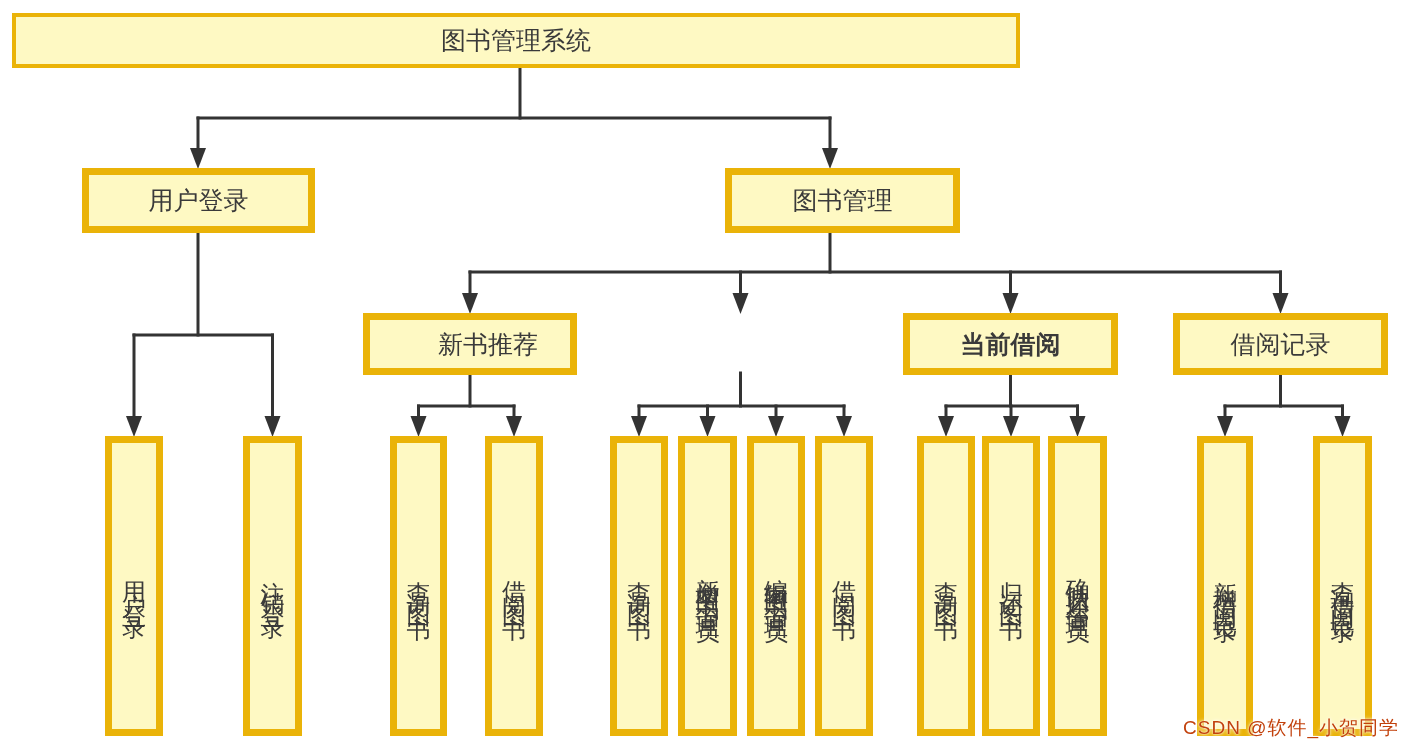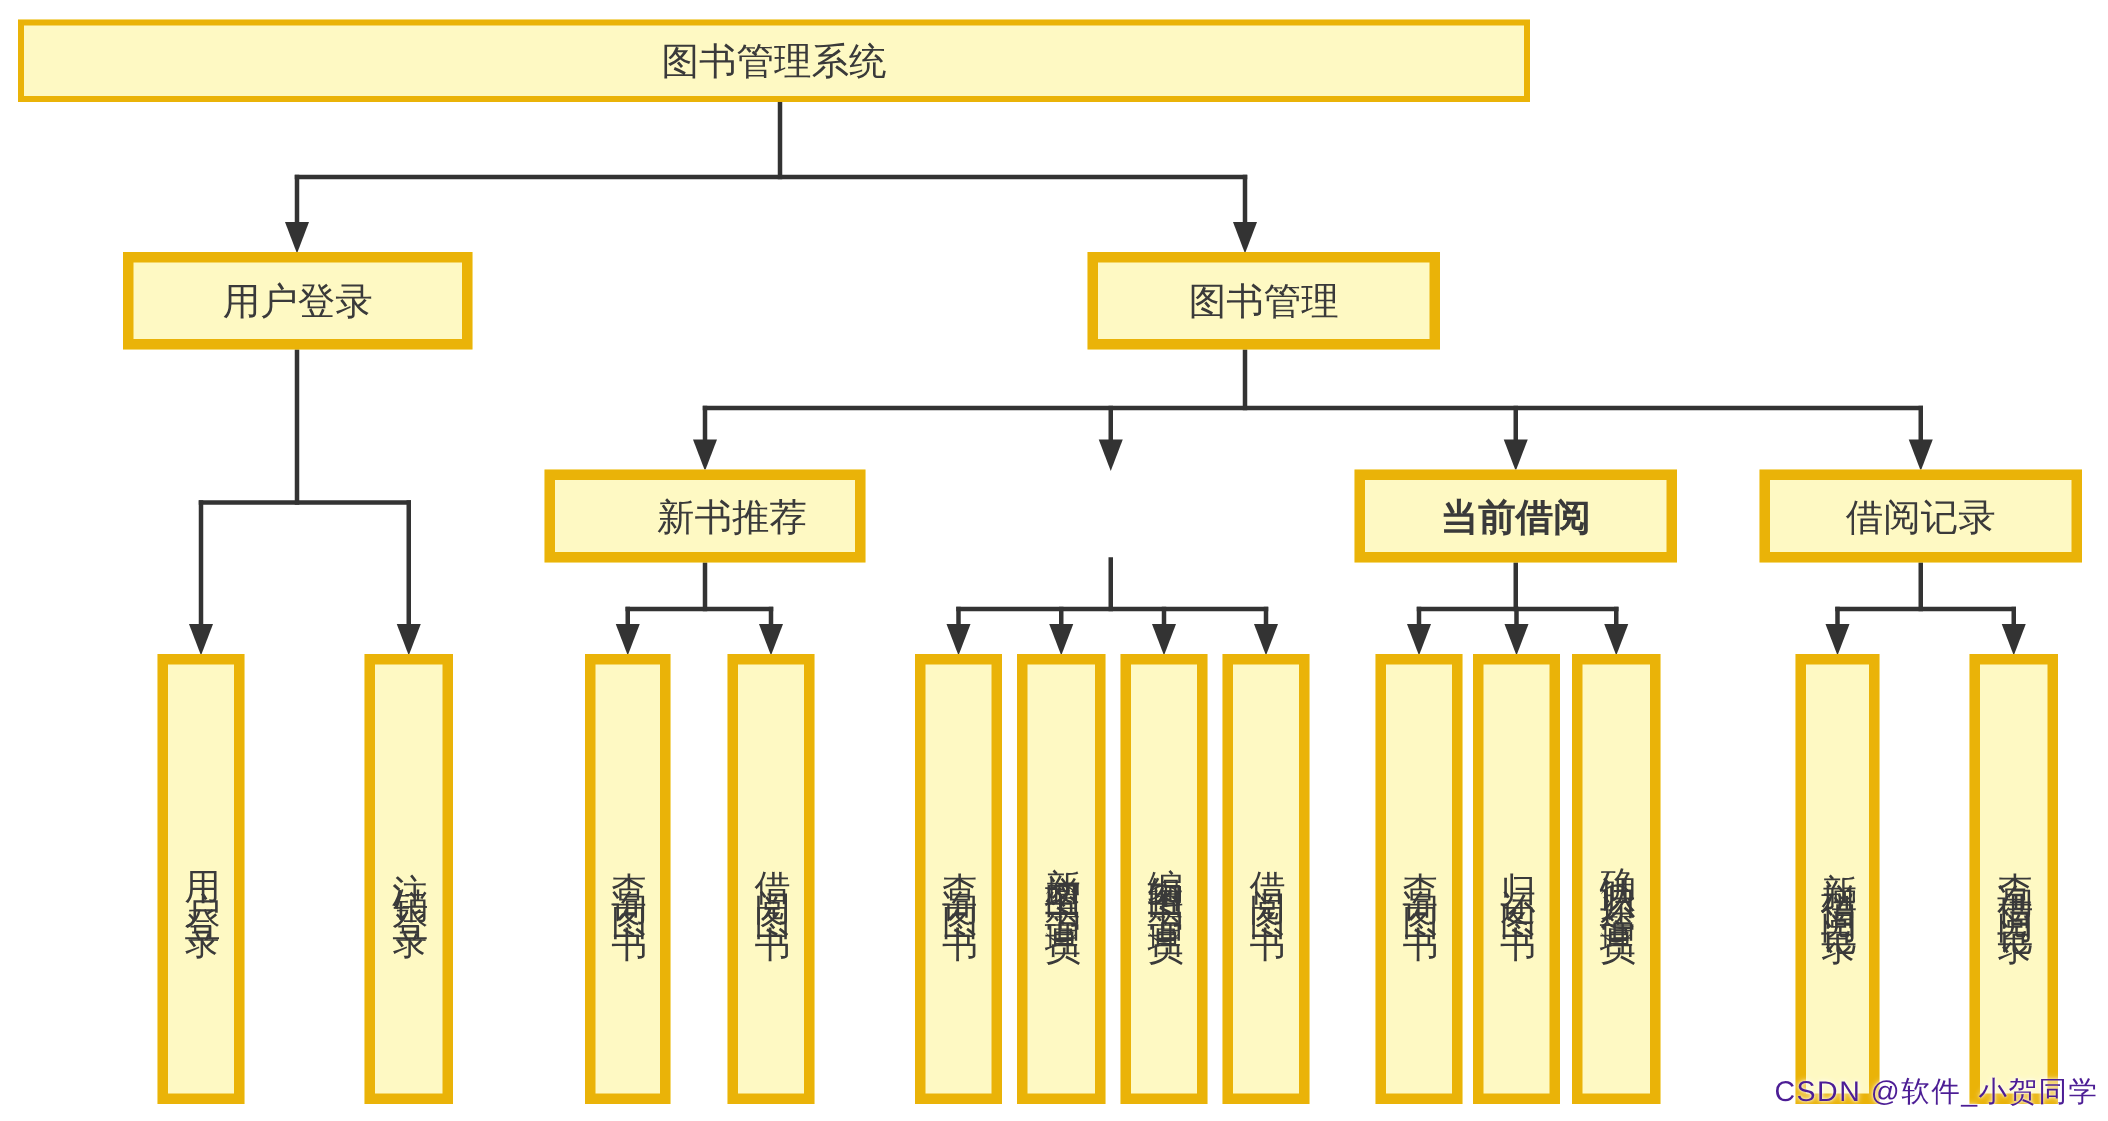--- a/index.html
+++ b/index.html
@@ -49,21 +49,21 @@
     overflow: hidden;
   }
   .sp12 { letter-spacing: 12px; }
   .sp8  { letter-spacing: 8px; }
   .sp7  { letter-spacing: 6px; }
   .watermark {
     position: absolute;
     right: 6px;
     bottom: 6px;
     font-size: 19px;
-    color: #4c1d95;
+    color: #c2410c;
     z-index: 3;
     text-shadow: 0 0 2px #ffffff, 0 0 4px #ffffff;
     letter-spacing: 1px;
   }
 </style>
 </head>
 <body>
 
 <div id="canvas">
 

